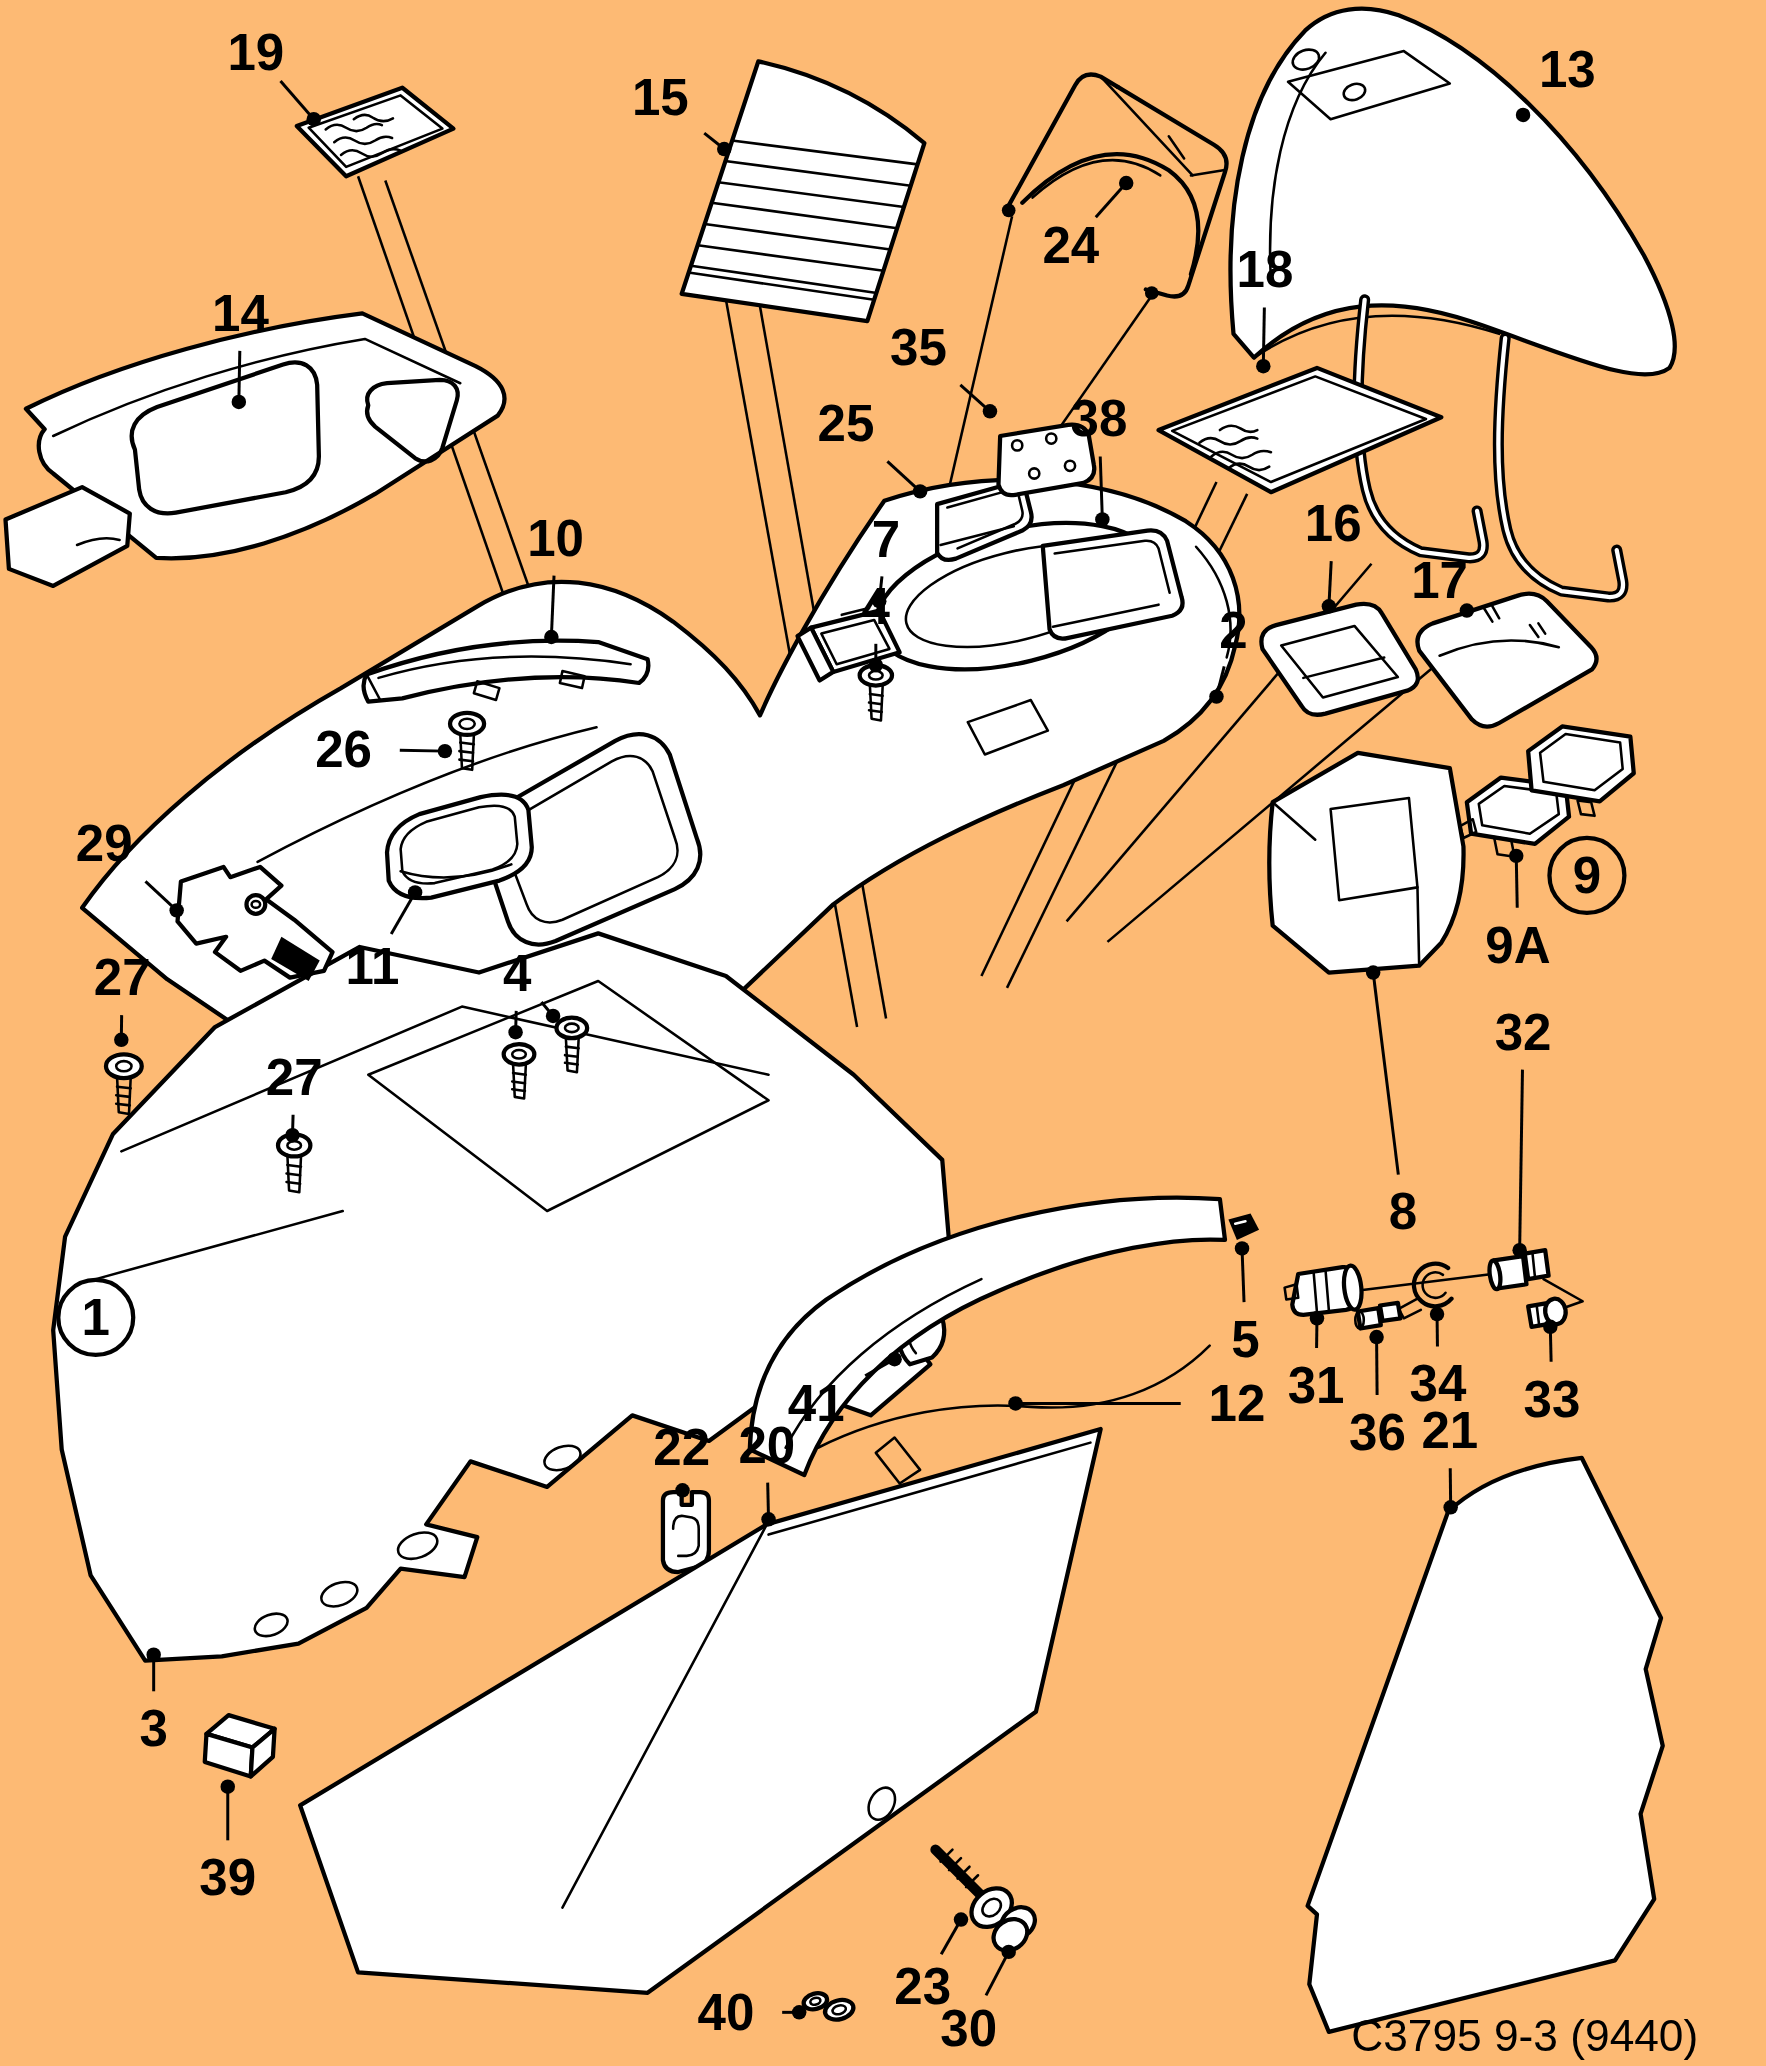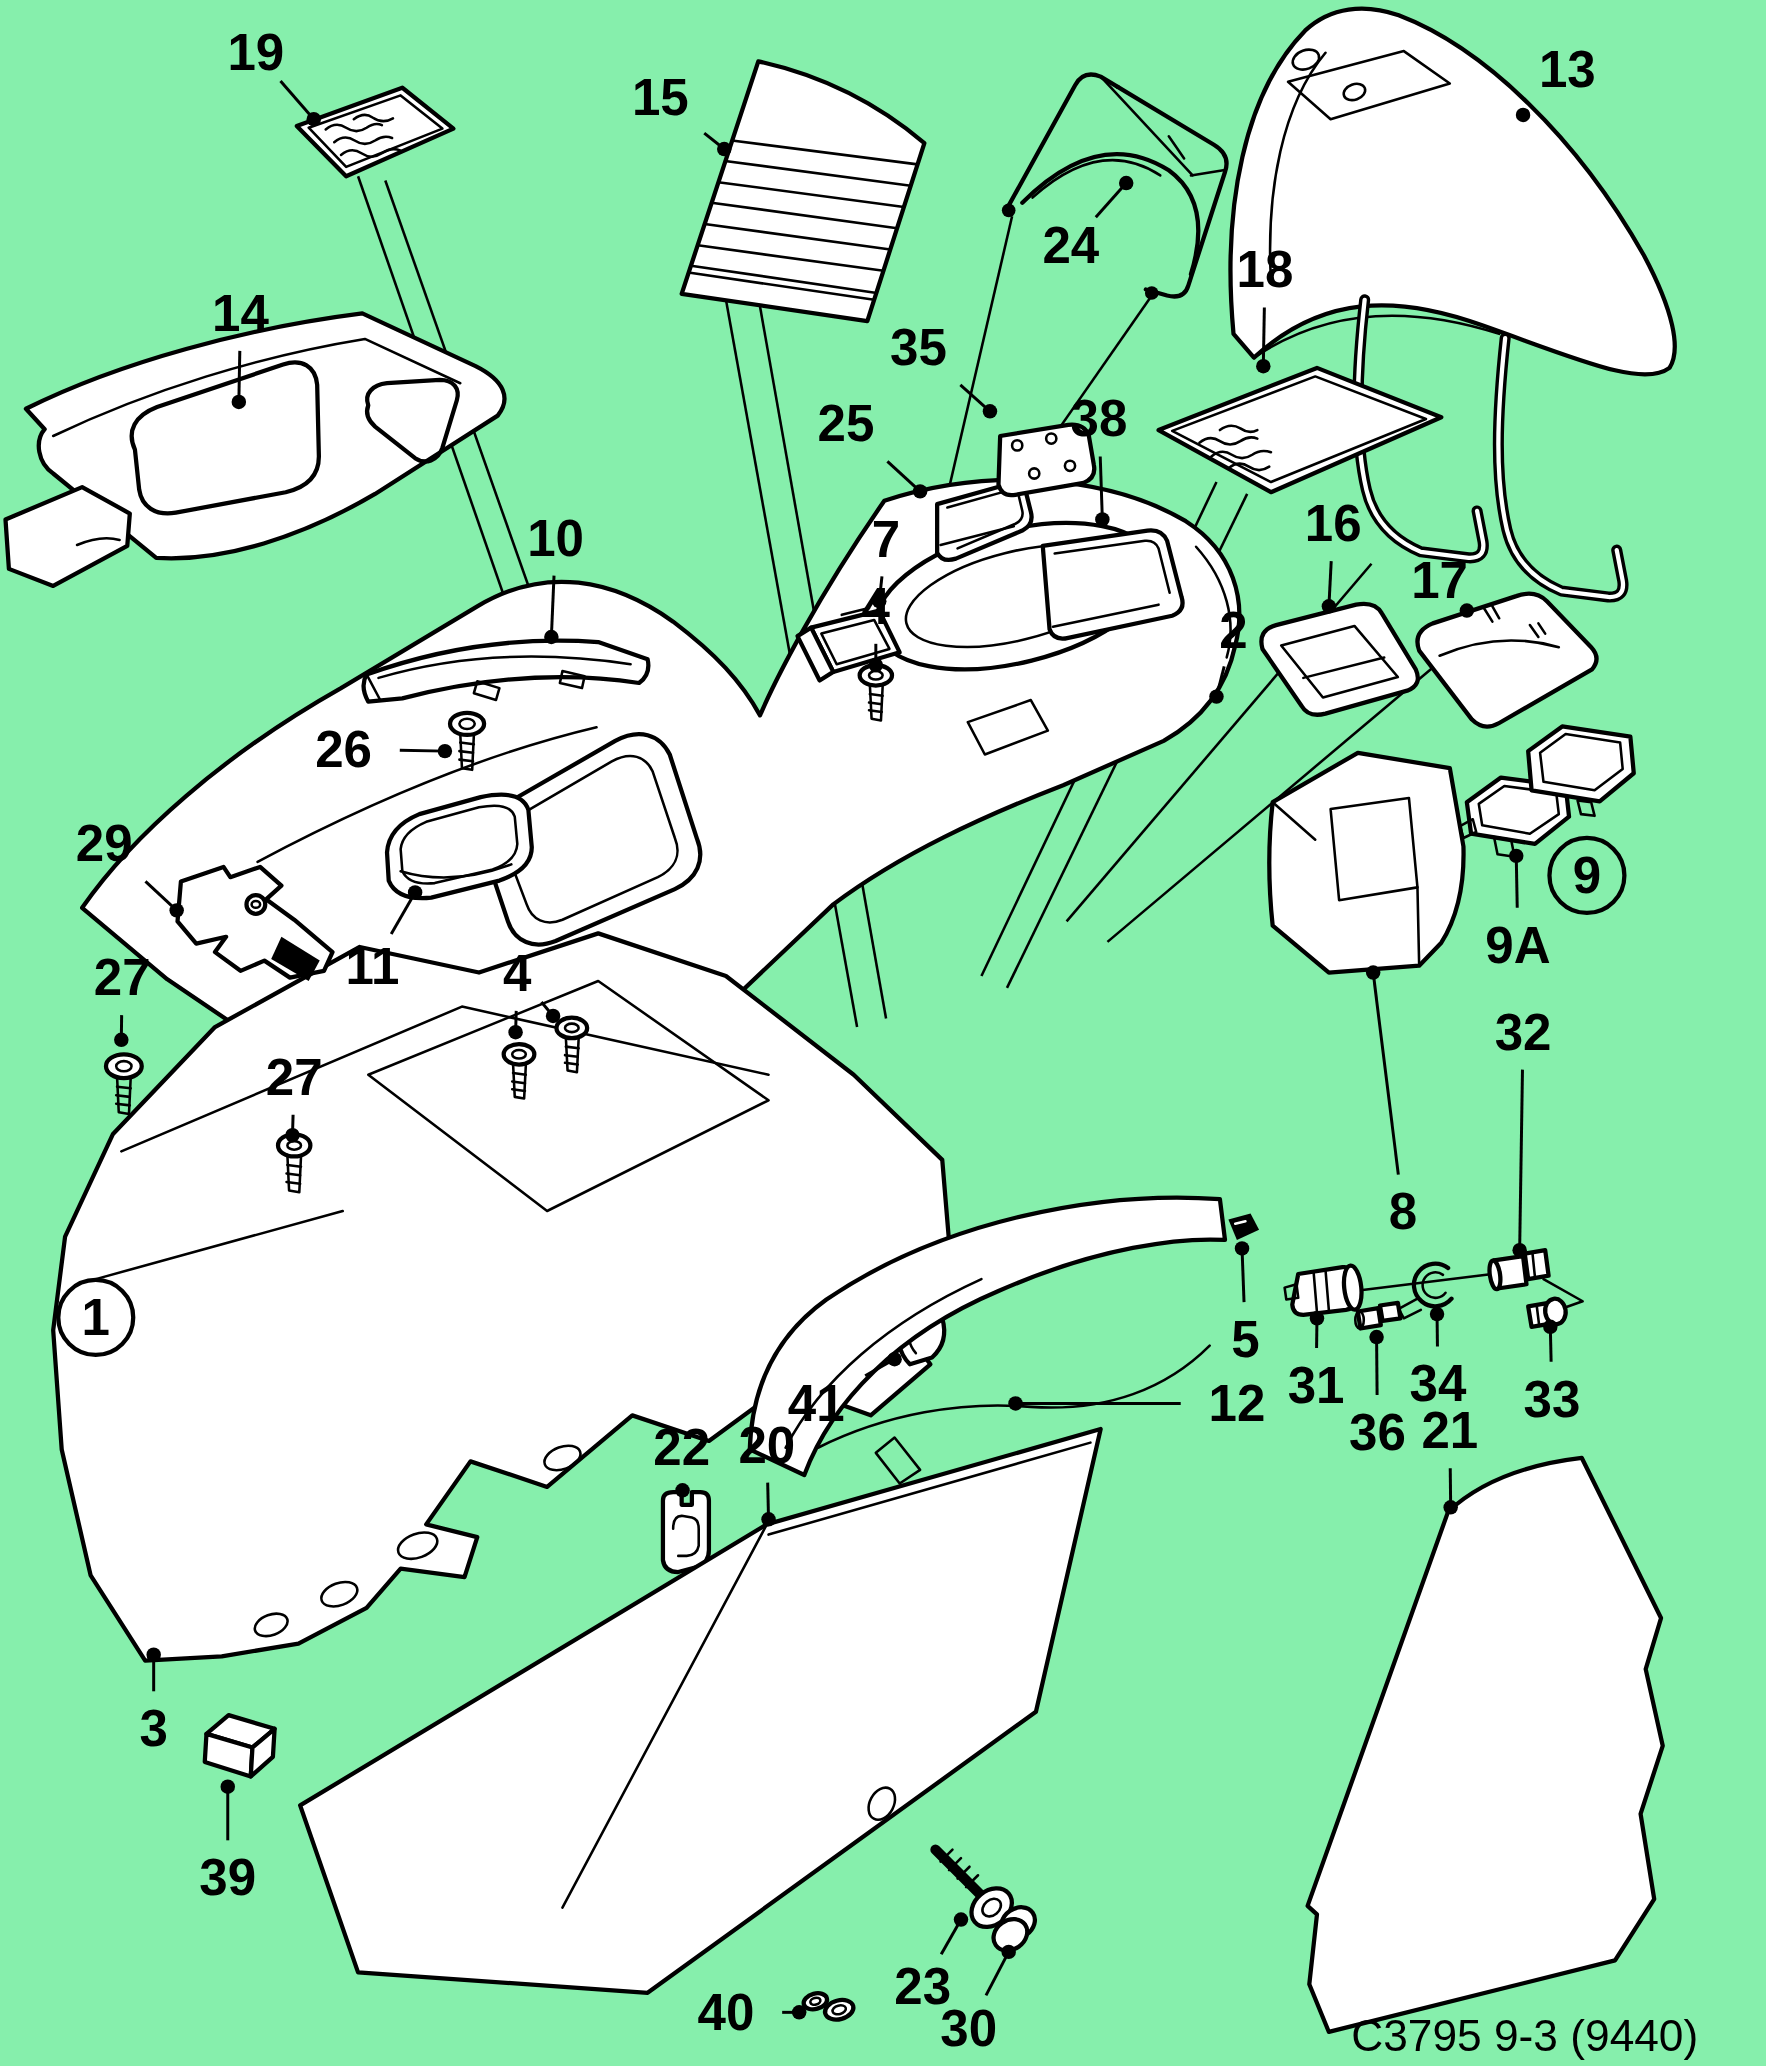--- a/index.html
+++ b/index.html
@@ -1,16 +1,16 @@
 <!DOCTYPE html>
 <html style="font-size:13.6px"><head>
 <meta charset="utf-8">
 <style>
   html,body{margin:0;padding:0;background:#ffffff;}
-  .page{width:1767px;height:2066px;position:relative;background:#86efac;overflow:hidden;}
+  .page{width:1767px;height:2066px;position:relative;background:#fdba74;overflow:hidden;}
   svg{display:block;}
   svg *{vector-effect:none;}
   .part{stroke:#000;fill:none;stroke-width:5;stroke-linejoin:round;stroke-linecap:round;}
   .part .thin{stroke-width:3;}
   .part .fillw{fill:#fff;}
   .part .solid{fill:#000;stroke:none;}
   .tube{stroke:#000;stroke-width:13;fill:none;stroke-linecap:round;}
   .tubein{stroke:#fff;stroke-width:5;fill:none;stroke-linecap:round;}
   .install{stroke:#000;stroke-width:3;fill:none;}
   .callout-text{font:700 60px "Liberation Sans","DejaVu Sans",sans-serif;fill:#000;}

